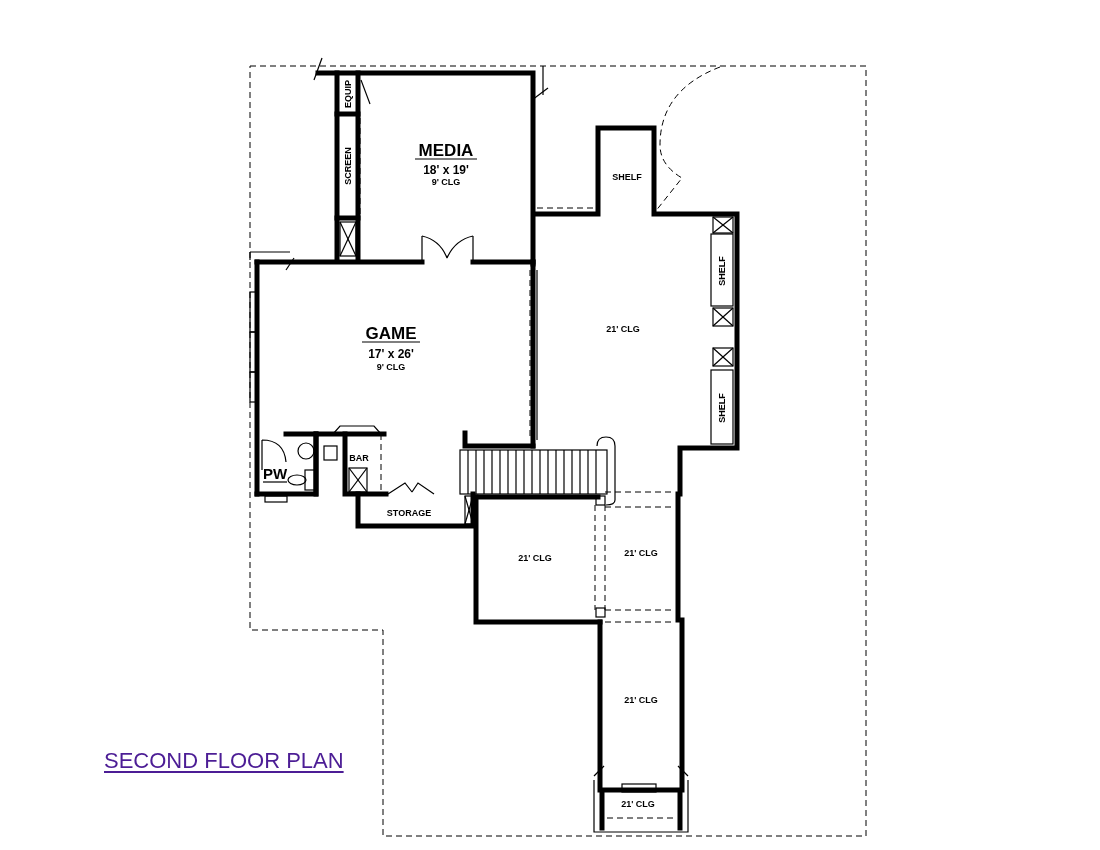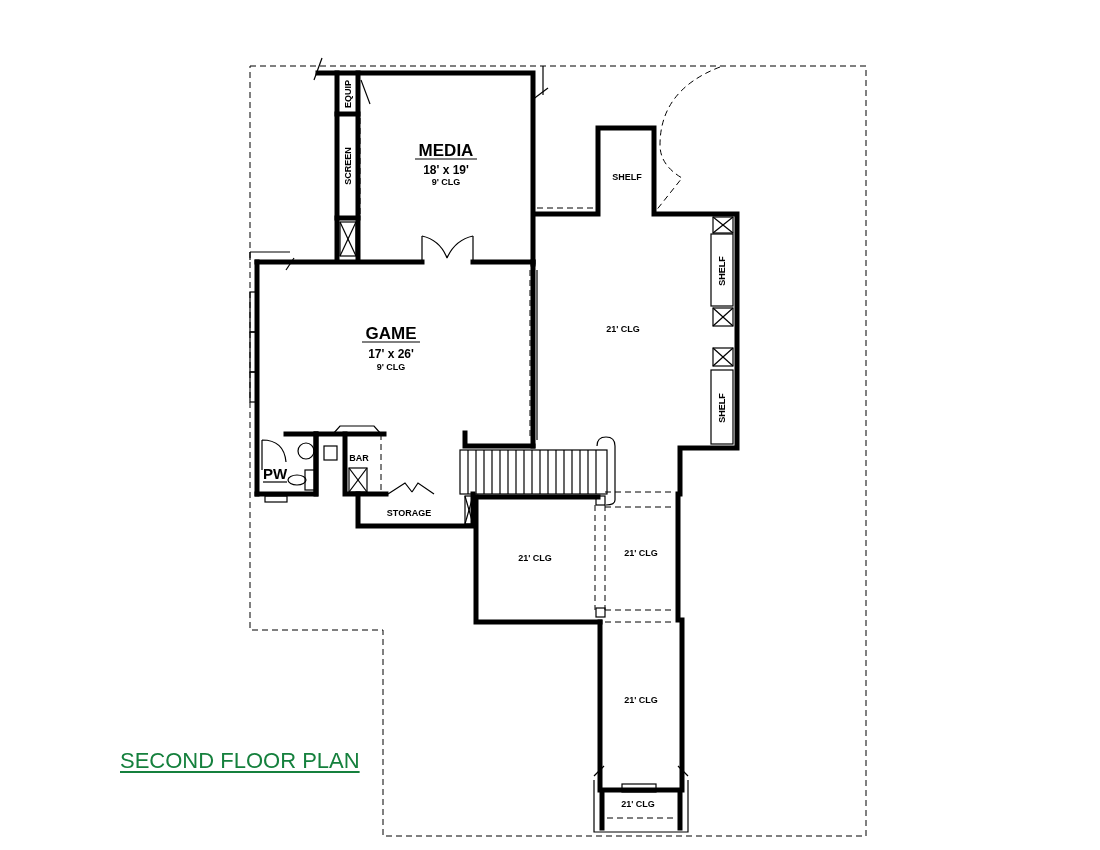--- a/index.html
+++ b/index.html
@@ -6,21 +6,21 @@
   body { width: 1100px; height: 850px; position: relative; overflow: hidden; font-family: "Liberation Sans", sans-serif; }
   svg { position: absolute; left: 0; top: 0; }
   .wall { fill: none; stroke: #000; stroke-width: 5; stroke-linecap: square; }
   .thin { fill: none; stroke: #000; stroke-width: 1.2; }
   .dash { fill: none; stroke: #000; stroke-width: 1; stroke-dasharray: 6 4; }
   .lbl { font-family: "Liberation Sans", sans-serif; fill: #000; font-weight: bold; }
   .room-title { font-size: 17px; }
   .room-dim { font-size: 12px; }
   .room-clg { font-size: 9px; }
   .small { font-size: 9px; }
-  .plan-title { position: absolute; left: 120px; top: 748px; font-size: 22px; font-weight: normal; text-decoration: underline; text-underline-offset: 3px; letter-spacing: 0px; color: #15803d; font-family: "Liberation Sans", sans-serif; }
+  .plan-title { position: absolute; left: 104px; top: 748px; font-size: 22px; font-weight: normal; text-decoration: underline; text-underline-offset: 3px; letter-spacing: 0px; color: #4c1d95; font-family: "Liberation Sans", sans-serif; }
 </style>
 </head>
 <body>
 
 <svg width="1100" height="850" viewBox="0 0 1100 850">
 
   <path class="dash" d="M250,66 L866,66 L866,836 L383,836 L383,630 L250,630 Z"></path>
 
   <path class="dash" d="M720,67 Q660,90 660,145 Q660,165 682,178 L655,212"></path>
 

